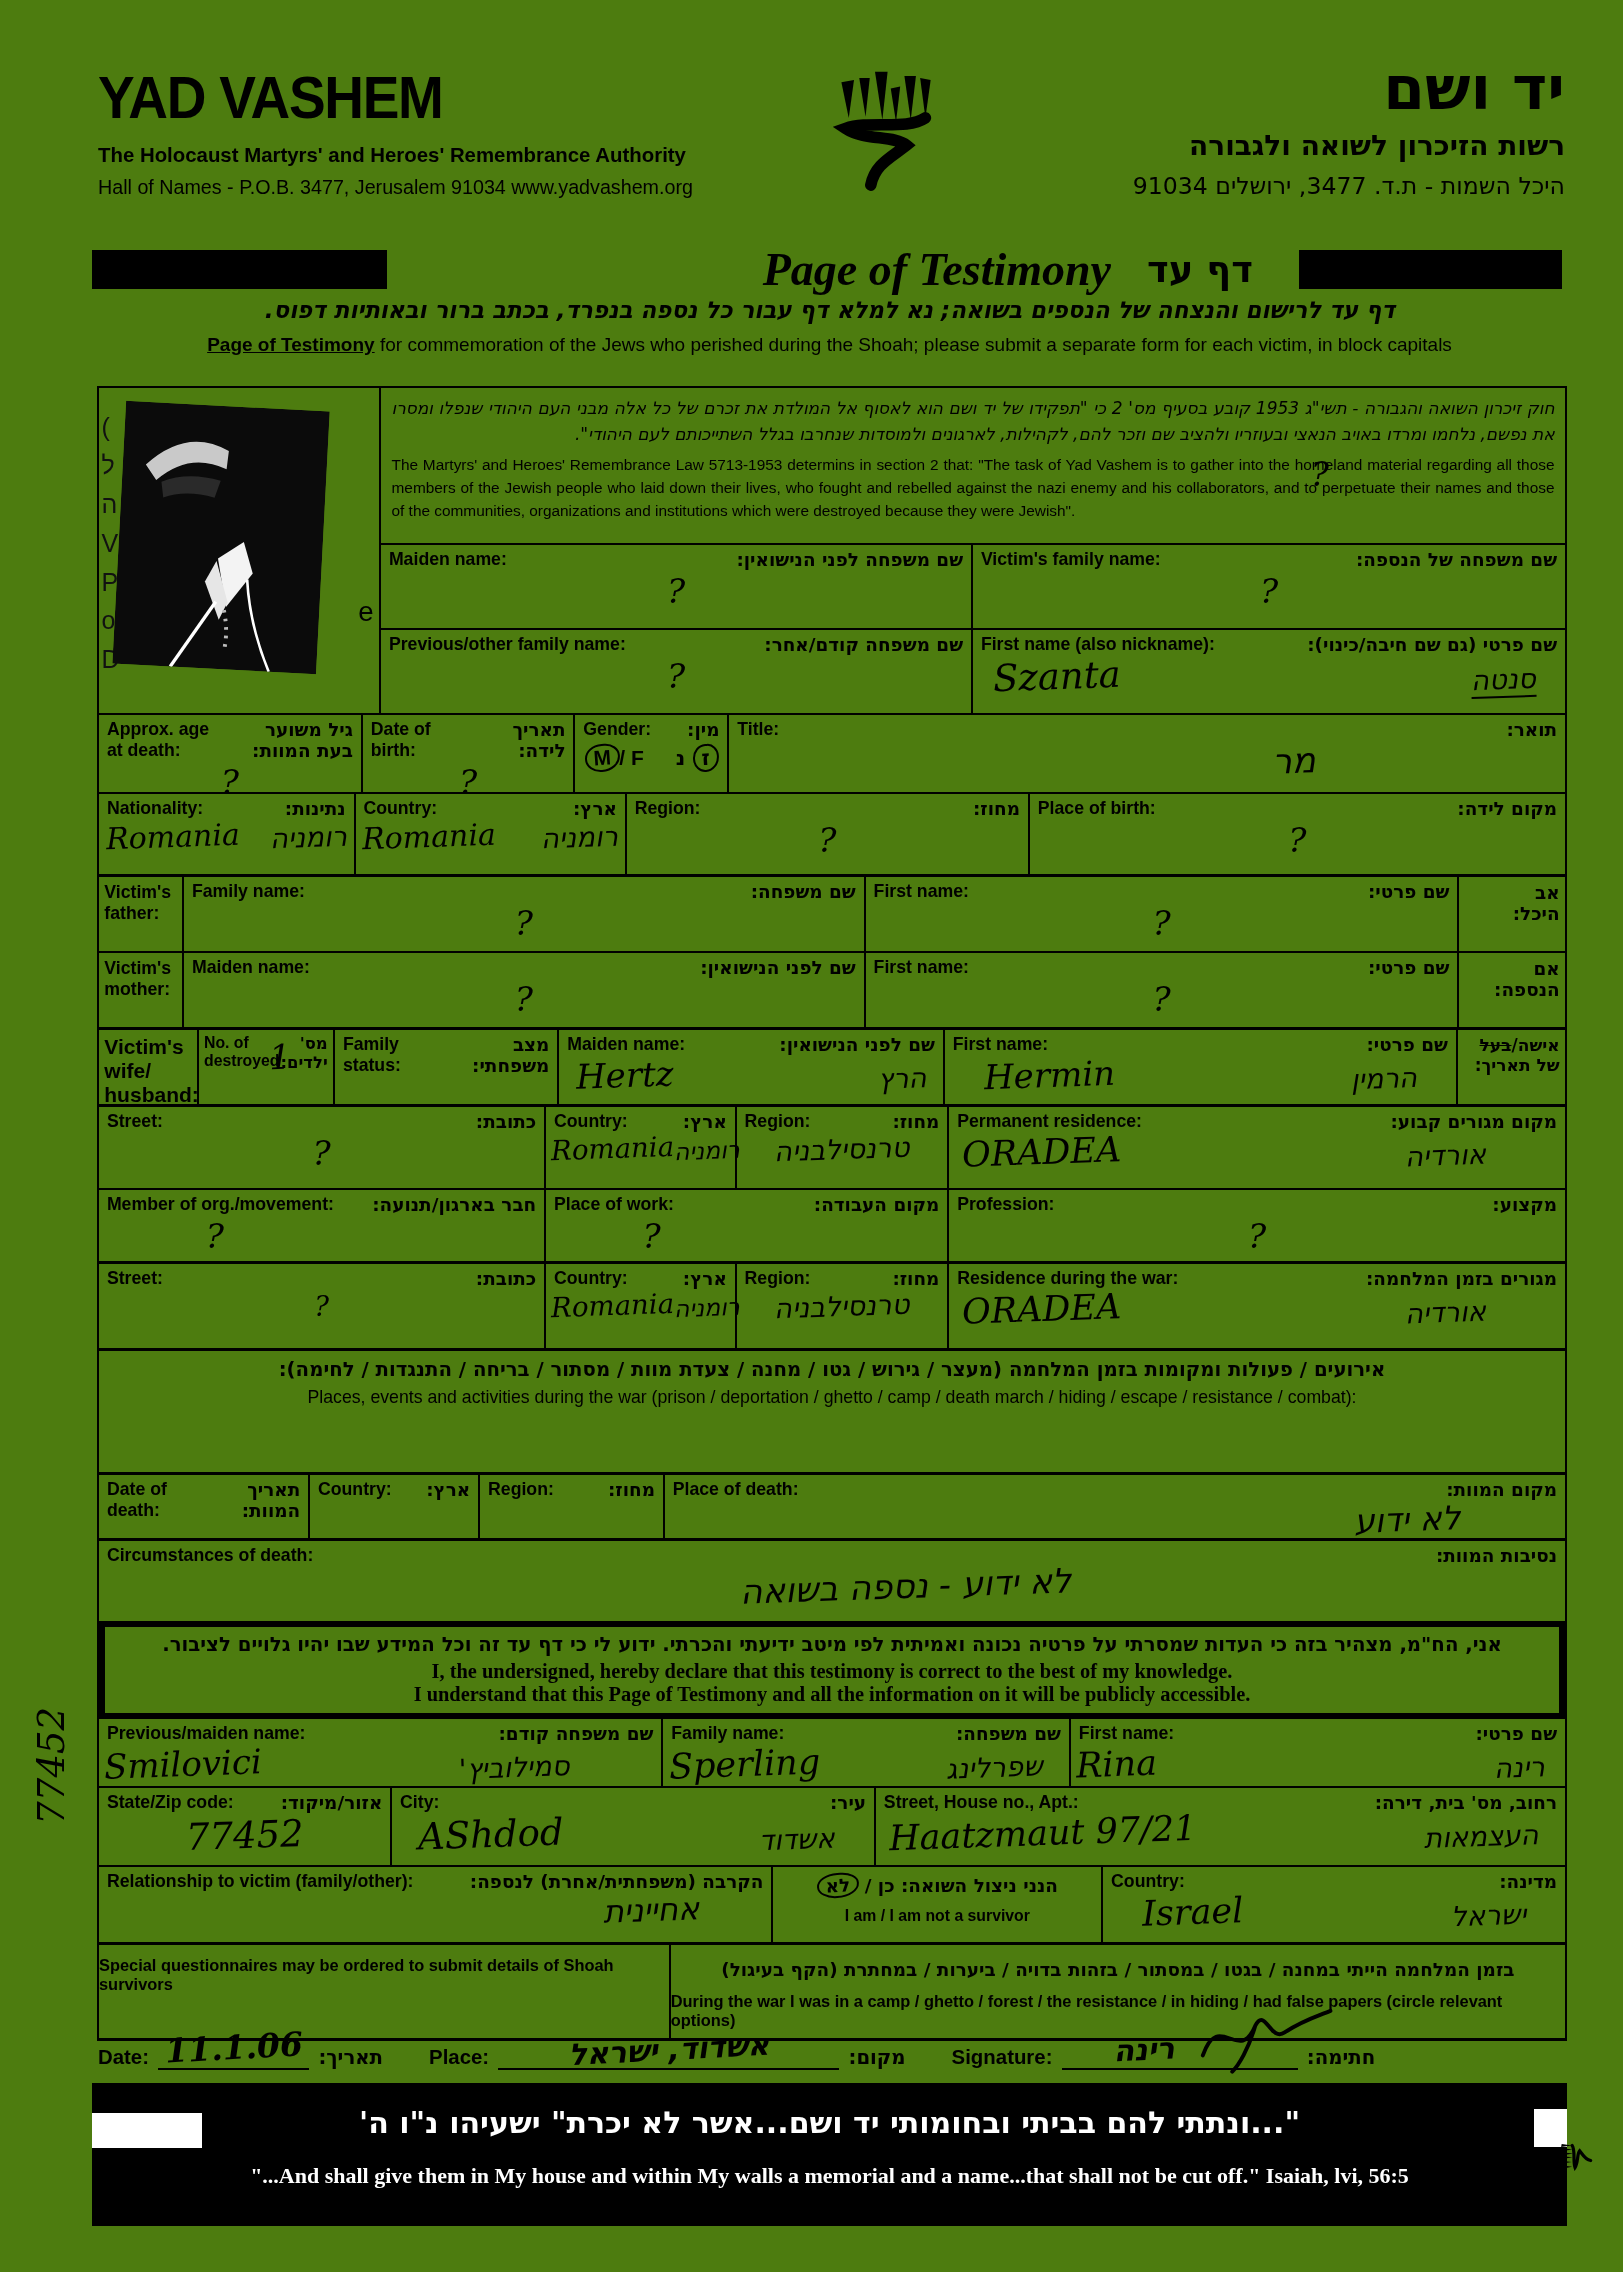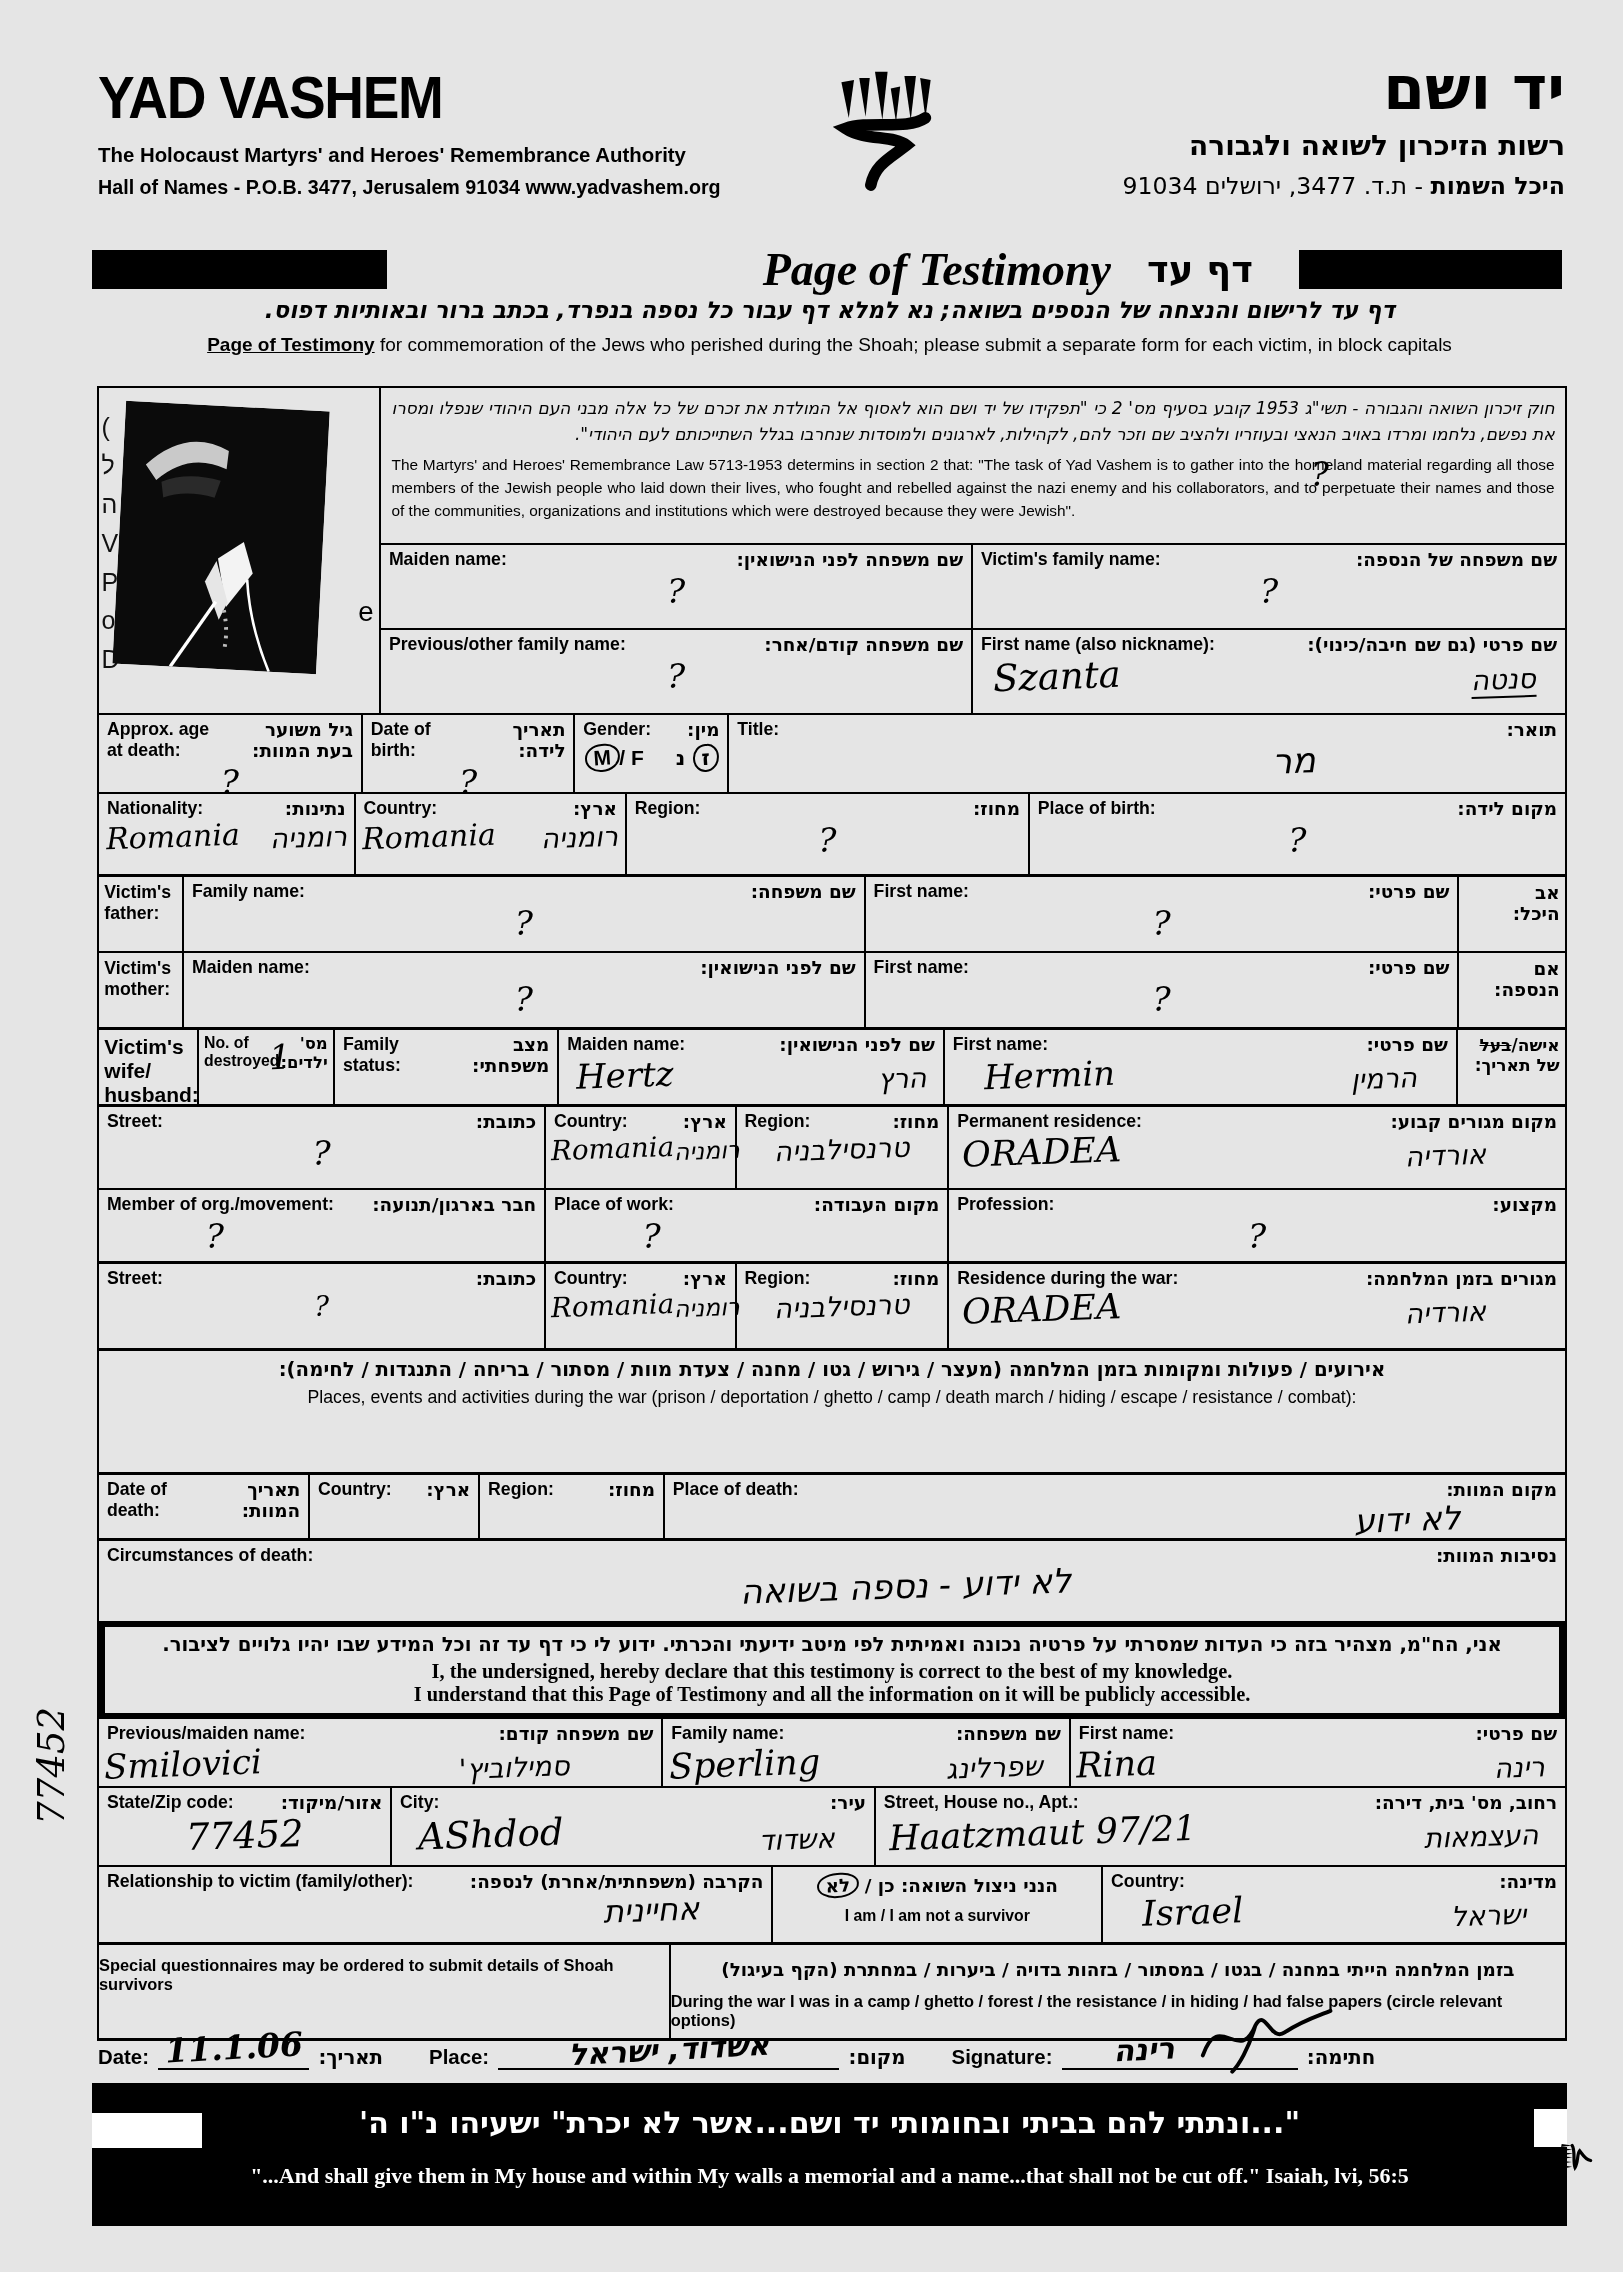--- a/index.html
+++ b/index.html
@@ -1,30 +1,30 @@
 <!DOCTYPE html>
 <html style="font-size:10.5px"><head>
 <meta charset="utf-8">
 <style>
   html,body{margin:0;padding:0;background:#777;}
-  .page{position:relative;width:1624px;height:2273px;background:#e5e5e5;color:#000;
+  .page{position:relative;width:1624px;height:2273px;background:#4d7c0f;color:#000;
         font-family:"Liberation Sans",sans-serif;overflow:hidden;}
   .he{font-family:"DejaVu Sans",sans-serif;direction:rtl;unicode-bidi:isolate;}
   .pre{white-space:pre-line;}
   
   .hdr-left{position:absolute;left:98px;top:63px;}
   .org-en{font-size:55px;font-weight:bold;letter-spacing:-1.3px;transform:scaleY(1.08);transform-origin:left top;}
   .tag-en{font-size:20.4px;font-weight:bold;margin-top:17px;}
   .dept-en{font-size:19.7px;margin-top:9.2px;}
   .hdr-logo{position:absolute;left:833px;top:64px;}
   .hdr-right{position:absolute;right:59px;top:58px;text-align:right;}
   .org-he{font-size:60px;font-weight:bold;line-height:1;}
   .tag-he{font-size:28px;font-weight:bold;margin-top:10.5px;}
   .addr-he{font-size:23.6px;margin-top:10.5px;}
-  .b{font-weight:bold;}
+  .b{font-weight:normal;}
   
   .title-row{position:absolute;left:92px;right:62px;top:244px;height:51px;display:flex;align-items:center;}
   .tbar{height:39px;background:#000;}
   .tbar.l{width:295px;}
   .tbar.r{width:263px;}
   .title-en{font-family:"Liberation Serif",serif;font-style:italic;font-weight:bold;font-size:46px;margin:0 36px 0 auto;}
   .title-he{font-size:37px;font-weight:bold;margin:0 46px 0 0;}
   .intro-he{position:absolute;left:98px;right:62px;top:297px;text-align:center;font-size:23px;font-weight:bold;font-style:italic;}
   .intro-en{position:absolute;left:97px;right:62px;top:334px;text-align:center;font-size:19px;}
   .intro-en .lead{font-weight:bold;text-decoration:underline;}

